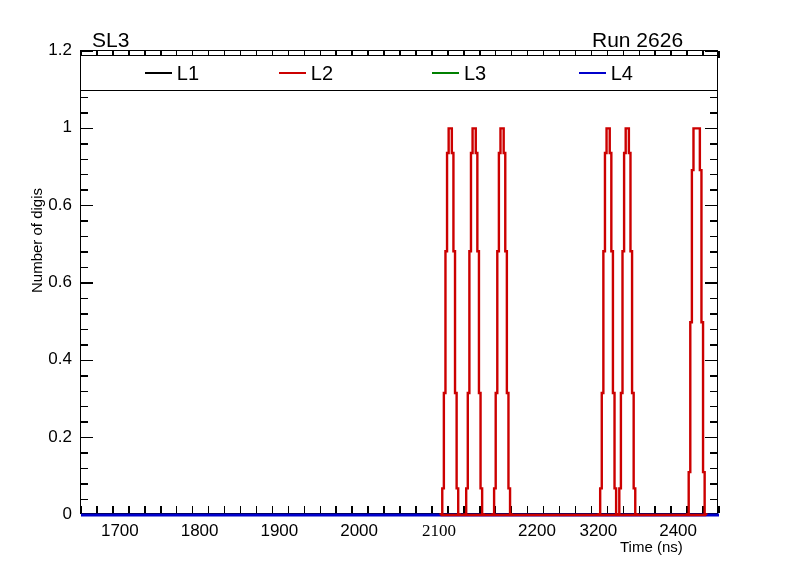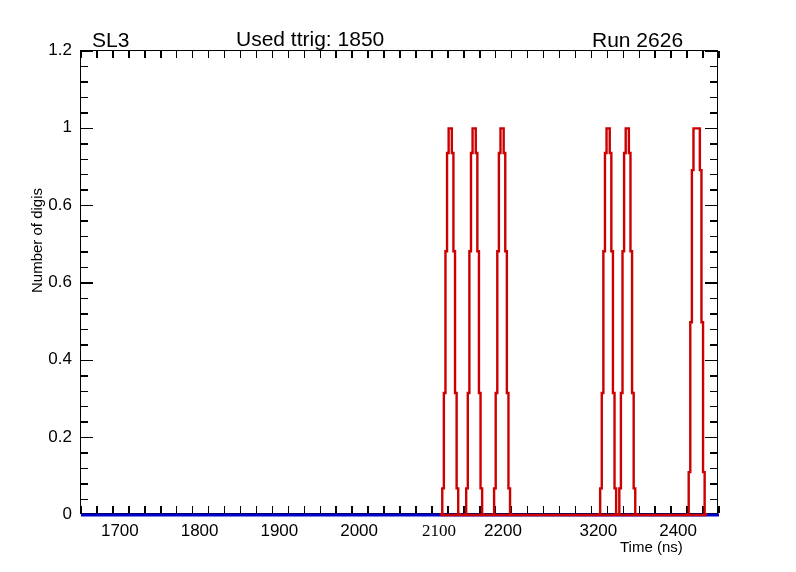--- a/index.html
+++ b/index.html
@@ -131,42 +131,41 @@
     overflow: visible;
     pointer-events: none;
   }
 </style>
 </head>
 <body>
 
 <div id="canvas">
 
   <div class="hdr" id="title-sl">SL3</div>
-  <div class="hdr" id="title-ttrig">Used ttrig: 1850</div>
   <div class="hdr" id="title-run">Run 2626</div>
 
   <div id="ytitle">Number of digis</div>
   <div id="xtitle">Time (ns)</div>
 
   <div id="ylabels">
       <div class="ylab" style="left: 12px; top: 504px;">0</div>
       <div class="ylab" style="left: 12px; top: 426.667px;">0.2</div>
       <div class="ylab" style="left: 12px; top: 349.333px;">0.4</div>
       <div class="ylab" style="left: 12px; top: 272px;">0.6</div>
       <div class="ylab" style="left: 12px; top: 194.667px;">0.6</div>
       <div class="ylab" style="left: 12px; top: 117.333px;">1</div>
       <div class="ylab" style="left: 12px; top: 40px;">1.2</div>
     </div>
   <div id="xlabels">
       <div class="xlab" style="left: 84.875px; top: 521px;">1700</div>
       <div class="xlab" style="left: 164.625px; top: 521px;">1800</div>
       <div class="xlab" style="left: 244.375px; top: 521px;">1900</div>
       <div class="xlab" style="left: 324.125px; top: 521px;">2000</div>
       <div class="xlab" style="left: 403.875px; top: 521px; font-family: Liberation Serif, serif;">2100</div>
-      <div class="xlab" style="left: 468px; top: 521px;">2200</div>
+      <div class="xlab" style="left: 502px; top: 521px;">2200</div>
       <div class="xlab" style="left: 563.375px; top: 521px;">3200</div>
       <div class="xlab" style="left: 643.125px; top: 521px;">2400</div>
     </div>
 
   <div id="frame">
     <div id="ticks">
         <div class="tick ytick major" style="top: 463.25px;"></div>
         <div class="tick ytick-r major" style="top: 463.25px;"></div>
         <div class="tick ytick" style="top: 447.783px;"></div>
         <div class="tick ytick-r" style="top: 447.783px;"></div>
@@ -316,14 +315,32 @@
         <path d="M 359.67249999999996 464 L 359.67249999999996 463.3547834474337 L 361.26750000000004 463.3547834474337 L 361.26750000000004 437.4170626691532 L 362.8625 437.4170626691532 L 362.8625 341.9278030749941 L 364.45750000000004 341.9278030749941 L 364.45750000000004 200.22714046901592 L 366.0525 200.22714046901592 L 366.0525 102.00798009702436 L 367.64750000000004 102.00798009702436 L 367.64750000000004 77.33333333333331 L 369.2425 77.33333333333331 L 369.2425 77.33333333333331 L 370.83750000000003 77.33333333333331 L 370.83750000000003 102.00798009702436 L 372.4325 102.00798009702436 L 372.4325 200.22714046901592 L 374.02750000000003 200.22714046901592 L 374.02750000000003 341.9278030749941 L 375.6225 341.9278030749941 L 375.6225 437.4170626691532 L 377.21750000000003 437.4170626691532 L 377.21750000000003 463.3547834474337 L 378.8125 463.3547834474337 L 378.8125 464" fill="none" stroke="#cc0000" stroke-width="2.4" stroke-linejoin="miter" stroke-linecap="butt"></path>
         <path d="M 383.59749999999997 464 L 383.59749999999997 463.3547834474337 L 385.1925 463.3547834474337 L 385.1925 437.4170626691532 L 386.78749999999997 437.4170626691532 L 386.78749999999997 341.9278030749941 L 388.3825 341.9278030749941 L 388.3825 200.22714046901592 L 389.97749999999996 200.22714046901592 L 389.97749999999996 102.00798009702436 L 391.5725 102.00798009702436 L 391.5725 77.33333333333331 L 393.16749999999996 77.33333333333331 L 393.16749999999996 77.33333333333331 L 394.7625 77.33333333333331 L 394.7625 102.00798009702436 L 396.35749999999996 102.00798009702436 L 396.35749999999996 200.22714046901592 L 397.95250000000004 200.22714046901592 L 397.95250000000004 341.9278030749941 L 399.54749999999996 341.9278030749941 L 399.54749999999996 437.4170626691532 L 401.14250000000004 437.4170626691532 L 401.14250000000004 463.3547834474337 L 402.7375 463.3547834474337 L 402.7375 464" fill="none" stroke="#cc0000" stroke-width="2.4" stroke-linejoin="miter" stroke-linecap="butt"></path>
         <path d="M 411.51 464 L 411.51 463.3547834474337 L 413.10499999999996 463.3547834474337 L 413.10499999999996 437.4170626691532 L 414.7 437.4170626691532 L 414.7 341.9278030749941 L 416.29499999999996 341.9278030749941 L 416.29499999999996 200.22714046901592 L 417.89000000000004 200.22714046901592 L 417.89000000000004 102.00798009702436 L 419.48499999999996 102.00798009702436 L 419.48499999999996 77.33333333333331 L 421.08000000000004 77.33333333333331 L 421.08000000000004 77.33333333333331 L 422.675 77.33333333333331 L 422.675 102.00798009702436 L 424.27000000000004 102.00798009702436 L 424.27000000000004 200.22714046901592 L 425.865 200.22714046901592 L 425.865 341.9278030749941 L 427.46000000000004 341.9278030749941 L 427.46000000000004 437.4170626691532 L 429.055 437.4170626691532 L 429.055 463.3547834474337 L 430.65000000000003 463.3547834474337 L 430.65000000000003 464" fill="none" stroke="#cc0000" stroke-width="2.4" stroke-linejoin="miter" stroke-linecap="butt"></path>
         <path d="M 517.5775 464 L 517.5775 463.3547834474337 L 519.1725 463.3547834474337 L 519.1725 437.4170626691532 L 520.7675 437.4170626691532 L 520.7675 341.9278030749941 L 522.3625 341.9278030749941 L 522.3625 200.22714046901592 L 523.9575 200.22714046901592 L 523.9575 102.00798009702436 L 525.5525 102.00798009702436 L 525.5525 77.33333333333331 L 527.1475 77.33333333333331 L 527.1475 77.33333333333331 L 528.7425 77.33333333333331 L 528.7425 102.00798009702436 L 530.3375 102.00798009702436 L 530.3375 200.22714046901592 L 531.9325 200.22714046901592 L 531.9325 341.9278030749941 L 533.5275 341.9278030749941 L 533.5275 437.4170626691532 L 535.1225 437.4170626691532 L 535.1225 463.3547834474337 L 536.7175000000001 463.3547834474337 L 536.7175000000001 464" fill="none" stroke="#cc0000" stroke-width="2.4" stroke-linejoin="miter" stroke-linecap="butt"></path>
         <path d="M 536.7175000000001 464 L 536.7175000000001 463.3547834474337 L 538.3125 463.3547834474337 L 538.3125 437.4170626691532 L 539.9074999999999 437.4170626691532 L 539.9074999999999 341.9278030749941 L 541.5025 341.9278030749941 L 541.5025 200.22714046901592 L 543.0975 200.22714046901592 L 543.0975 102.00798009702436 L 544.6925 102.00798009702436 L 544.6925 77.33333333333331 L 546.2875 77.33333333333331 L 546.2875 77.33333333333331 L 547.8825 77.33333333333331 L 547.8825 102.00798009702436 L 549.4775 102.00798009702436 L 549.4775 200.22714046901592 L 551.0725 200.22714046901592 L 551.0725 341.9278030749941 L 552.6675 341.9278030749941 L 552.6675 437.4170626691532 L 554.2625 437.4170626691532 L 554.2625 463.3547834474337 L 555.8575 463.3547834474337 L 555.8575 464" fill="none" stroke="#cc0000" stroke-width="2.4" stroke-linejoin="miter" stroke-linecap="butt"></path>
         <path d="M 606.1 464 L 606.1 463.3547834474337 L 607.695 463.3547834474337 L 607.695 421.10251044955737 L 609.29 421.10251044955737 L 609.29 271.24687501755005 L 610.885 271.24687501755005 L 610.885 119.10940031294837 L 612.48 119.10940031294837 L 612.48 77.33333333333331 L 614.075 77.33333333333331 L 614.075 77.33333333333331 L 615.67 77.33333333333331 L 615.67 77.33333333333331 L 617.265 77.33333333333331 L 617.265 77.33333333333331 L 618.86 77.33333333333331 L 618.86 119.10940031294837 L 620.455 119.10940031294837 L 620.455 271.24687501755005 L 622.05 271.24687501755005 L 622.05 421.10251044955737 L 623.645 421.10251044955737 L 623.645 463.3547834474337 L 625.24 463.3547834474337 L 625.24 464" fill="none" stroke="#cc0000" stroke-width="2.4" stroke-linejoin="miter" stroke-linecap="butt"></path>
         <path d="M 359.67249999999996 464 L 625.24 464" fill="none" stroke="#cc0000" stroke-width="2.4" stroke-linejoin="miter" stroke-linecap="butt"></path>
       </svg>
   </div>
 
+  <div id="legend">
+      <div class="leg-entry" style="position: absolute; left: 63.8px;">
+        <span class="leg-line" style="background: rgb(0, 0, 0);"></span>
+        <span>L1</span>
+      </div>
+      <div class="leg-entry" style="position: absolute; left: 197.78px;">
+        <span class="leg-line" style="background: rgb(204, 0, 0);"></span>
+        <span>L2</span>
+      </div>
+      <div class="leg-entry" style="position: absolute; left: 350.9px;">
+        <span class="leg-line" style="background: rgb(0, 128, 0);"></span>
+        <span>L3</span>
+      </div>
+      <div class="leg-entry" style="position: absolute; left: 497.64px;">
+        <span class="leg-line" style="background: rgb(0, 0, 204);"></span>
+        <span>L4</span>
+      </div>
+    </div>
 
 </div>
 
 </body></html>

